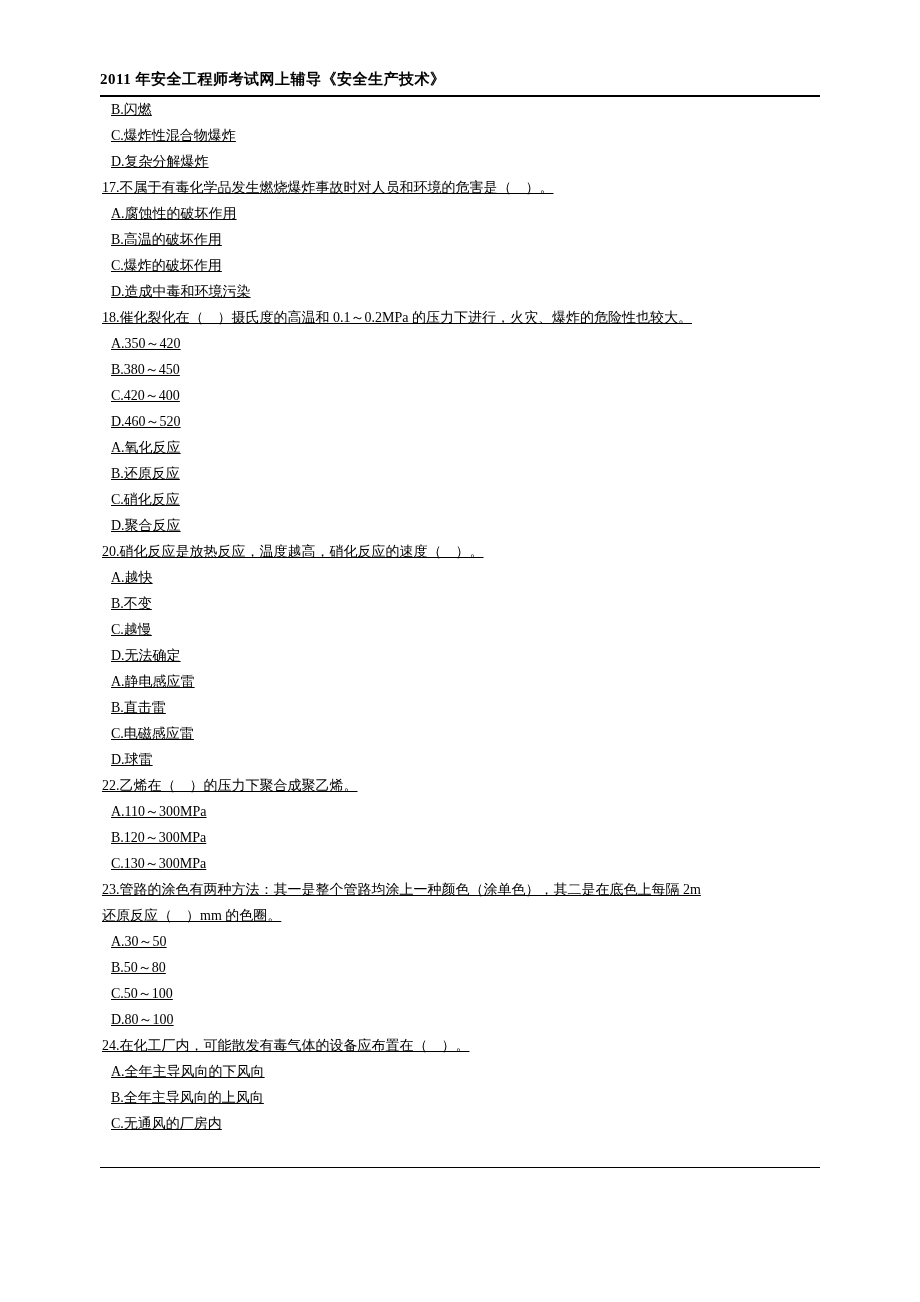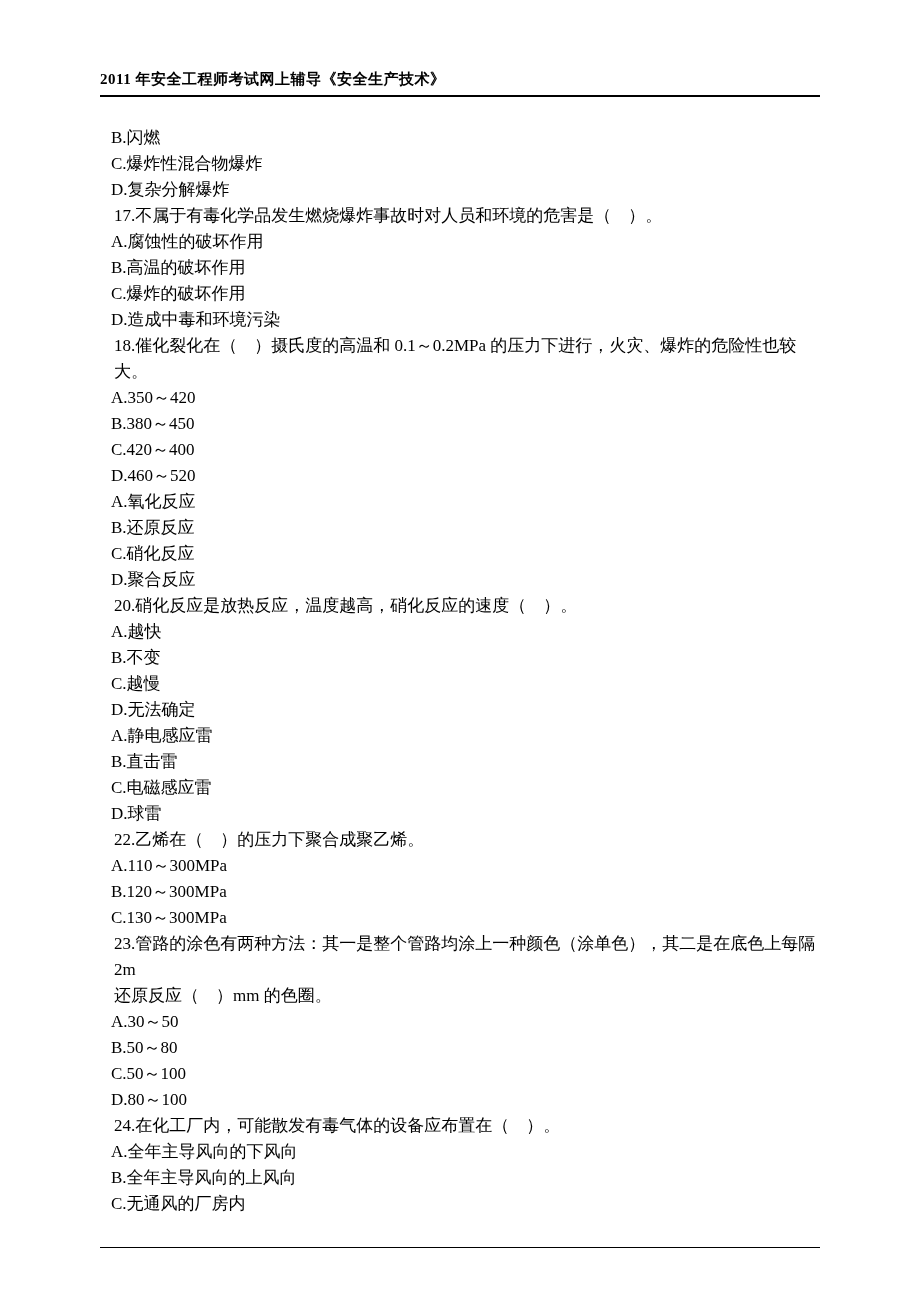--- a/index.html
+++ b/index.html
@@ -14,33 +14,32 @@
     min-height: 1302px;
     box-sizing: border-box;
     padding: 70px 100px 50px 100px;
     position: relative;
   }
   .header {
     font-size: 15px;
     font-weight: bold;
     padding-bottom: 6px;
     border-bottom: 2px solid #000;
-    margin-bottom: 28px;
     letter-spacing: 0.5px;
   }
   .content {
-    font-size: 17px;
+    font-size: 14px;
     line-height: 26px;
+    text-decoration: underline;
   }
   .opt {
     padding-left: 11px;
   }
   .q {
     padding-left: 2px;
-    margin-left: 12px;
   }
   .footer-rule {
     border-top: 1.5px solid #000;
     margin-top: 30px;
     padding-top: 8px;
   }
 </style>
 </head>
 <body>
 

